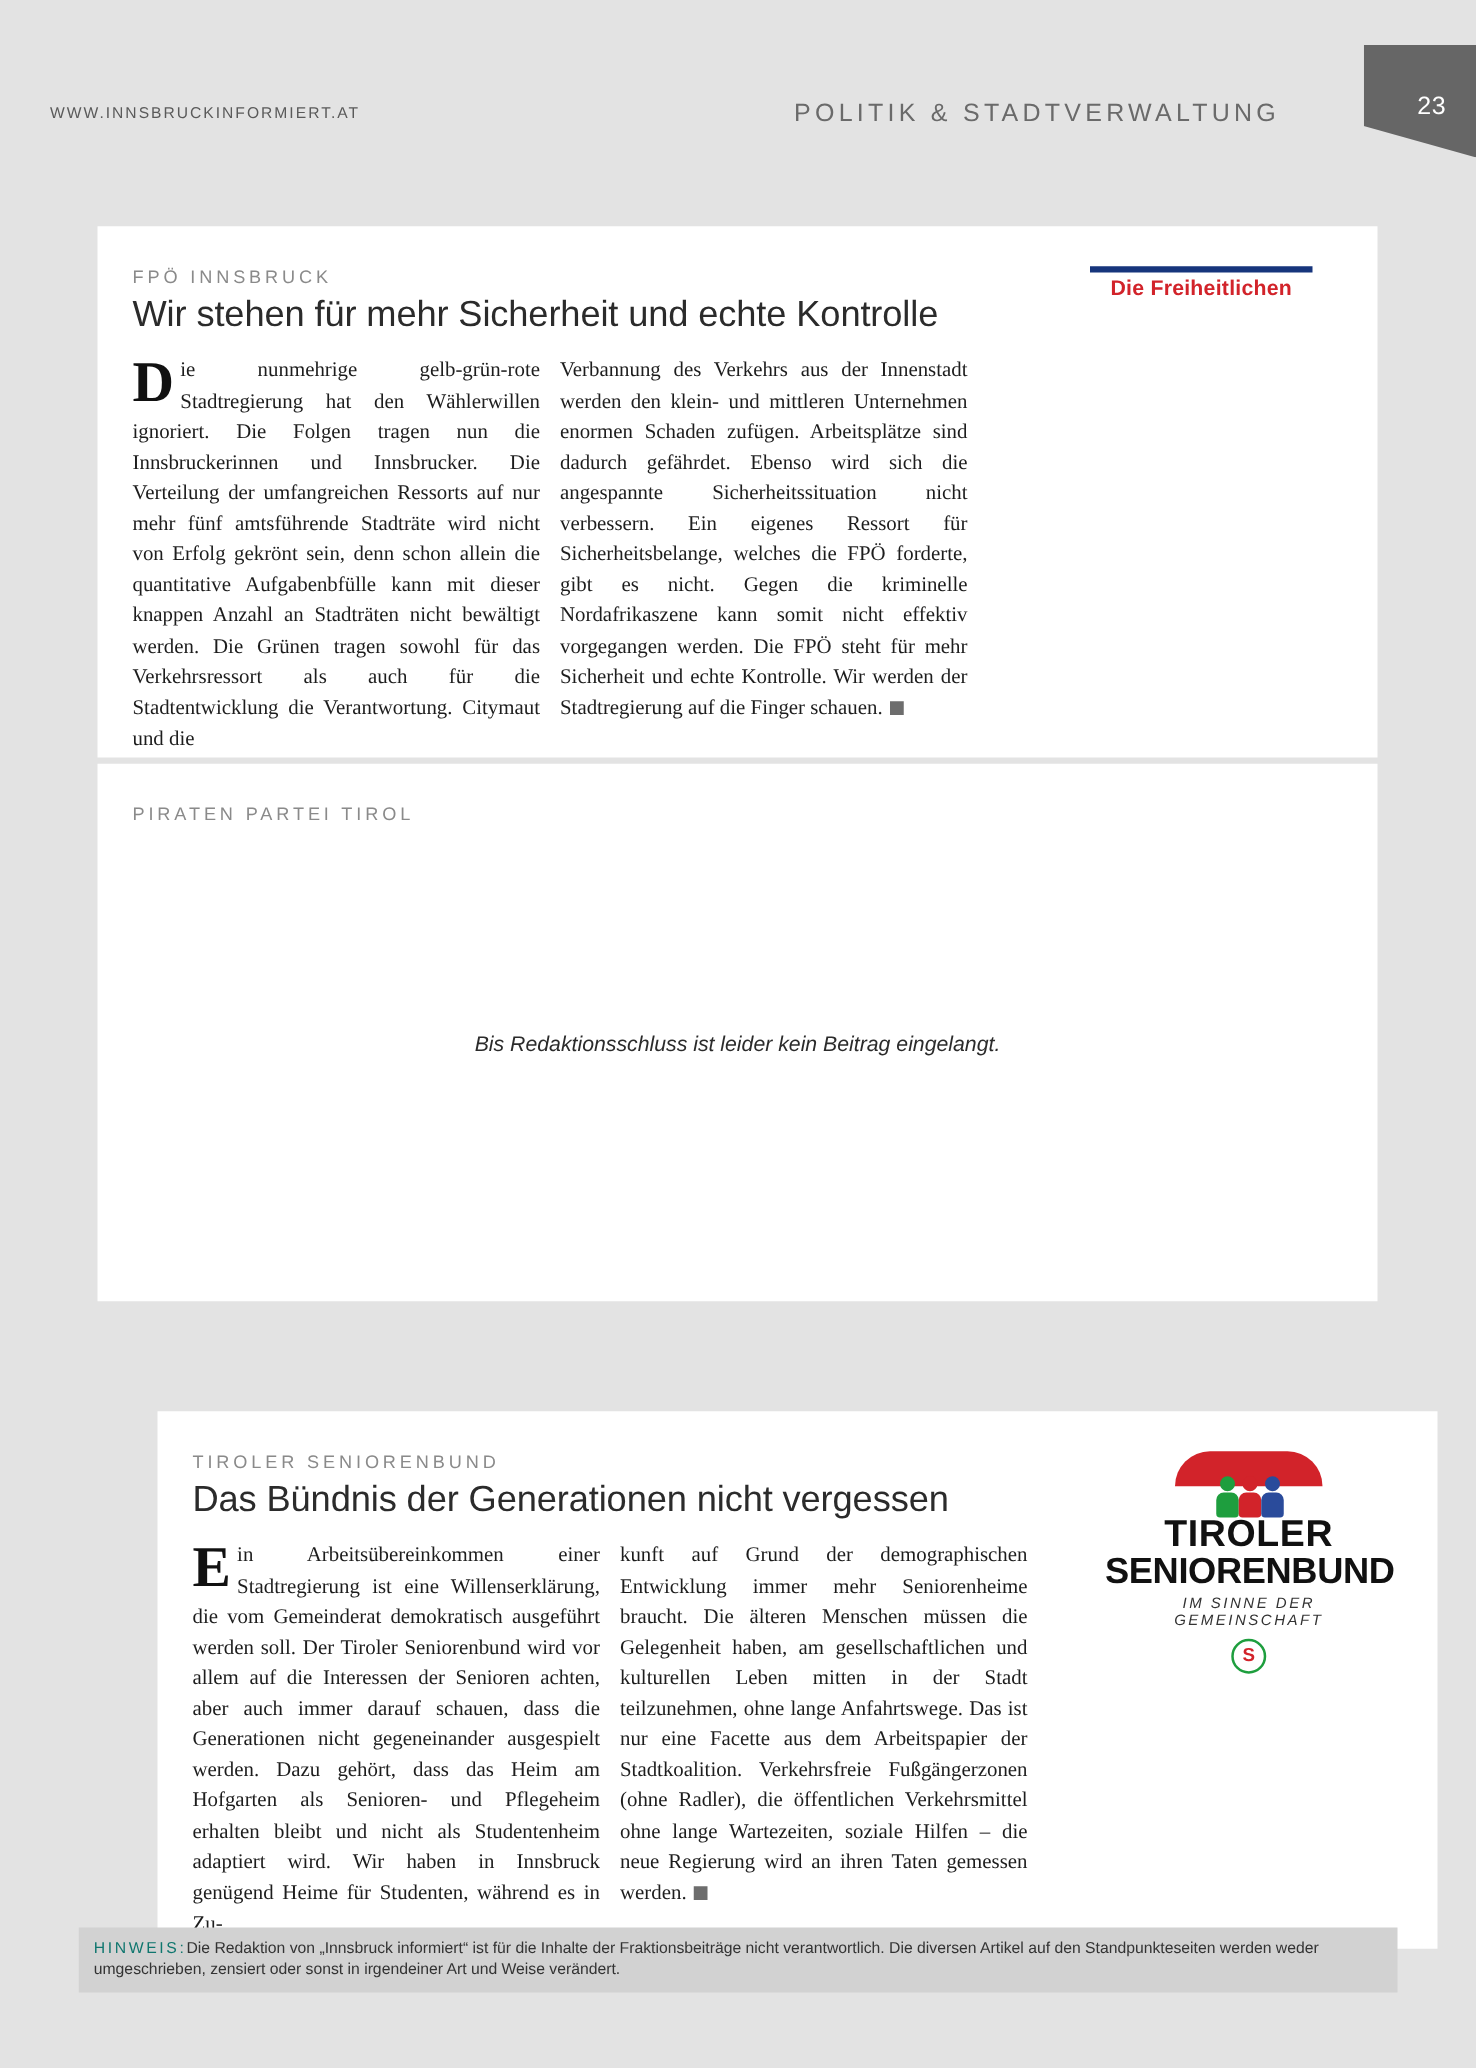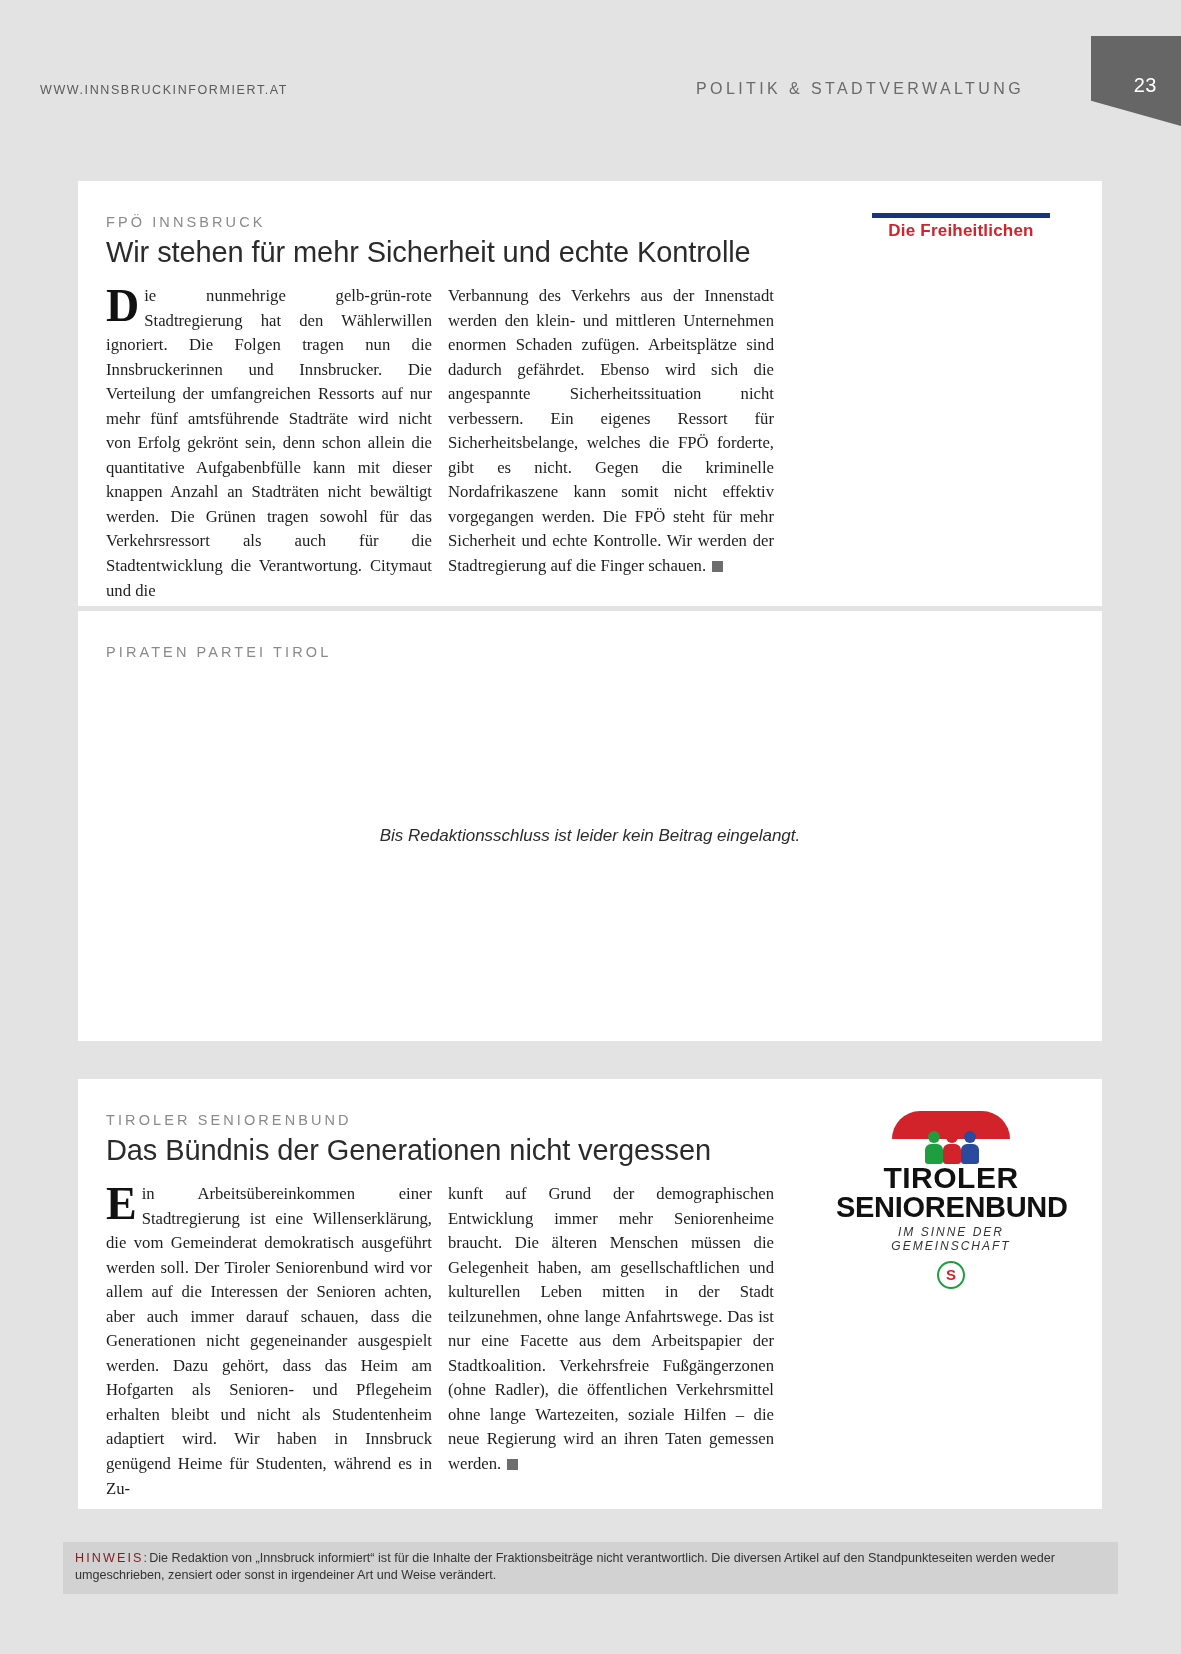--- a/index.html
+++ b/index.html
@@ -25,21 +25,21 @@
     left: 40px;
     top: 47px;
     font-size: 12.5px;
     letter-spacing: 1.6px;
     color: #5a5a5a;
   }
   .header-section {
     position: absolute;
     right: 157px;
     top: 44px;
-    font-size: 16px;
+    font-size: 20px;
     letter-spacing: 3.4px;
     color: #6a6a6a;
   }
   .page-number-tab {
     position: absolute;
     right: 0;
     top: 0;
     width: 90px;
     height: 90px;
     background: #666666;
@@ -56,21 +56,21 @@
 
   
   .card {
     position: absolute;
     background: #ffffff;
     left: 78px;
     width: 1024px;
   }
   #card-fpoe { top: 181px; height: 425px; }
   #card-piraten { top: 611px; height: 430px; }
-  #card-senioren { top: 1079px; height: 430px; }
+  #card-senioren { top: 1129px; height: 430px; margin-left: 48px; }
 
   .kicker {
     font-size: 14.5px;
     letter-spacing: 3.1px;
     color: #8a8a8a;
     text-transform: uppercase;
   }
   .headline {
     font-size: 29px;
     font-weight: 400;
@@ -233,21 +233,21 @@
     top: 1542px;
     width: 1055px;
     background: #d2d2d2;
     padding: 8px 12px 9px 12px;
     font-size: 12.6px;
     line-height: 1.38;
     color: #333;
   }
   .footer-label {
     letter-spacing: 2.1px;
-    color: #7f1d1d;
+    color: #0f766e;
     margin-top: 36px;
   }
 </style>
 </head>
 <body>
 
 <div class="page-header">
   <div class="header-url">WWW.INNSBRUCKINFORMIERT.AT</div>
   <div class="header-section">POLITIK &amp; STADTVERWALTUNG</div>
   <div class="page-number-tab"></div>

